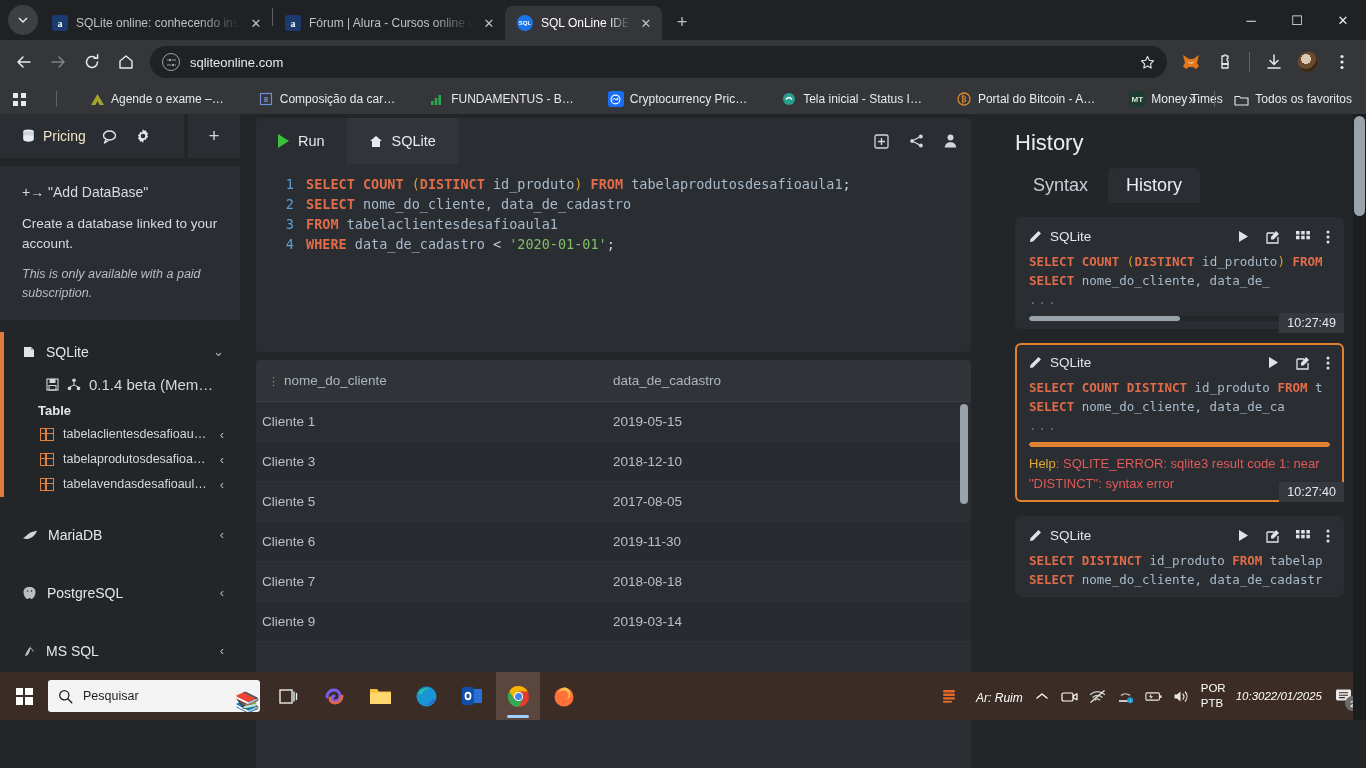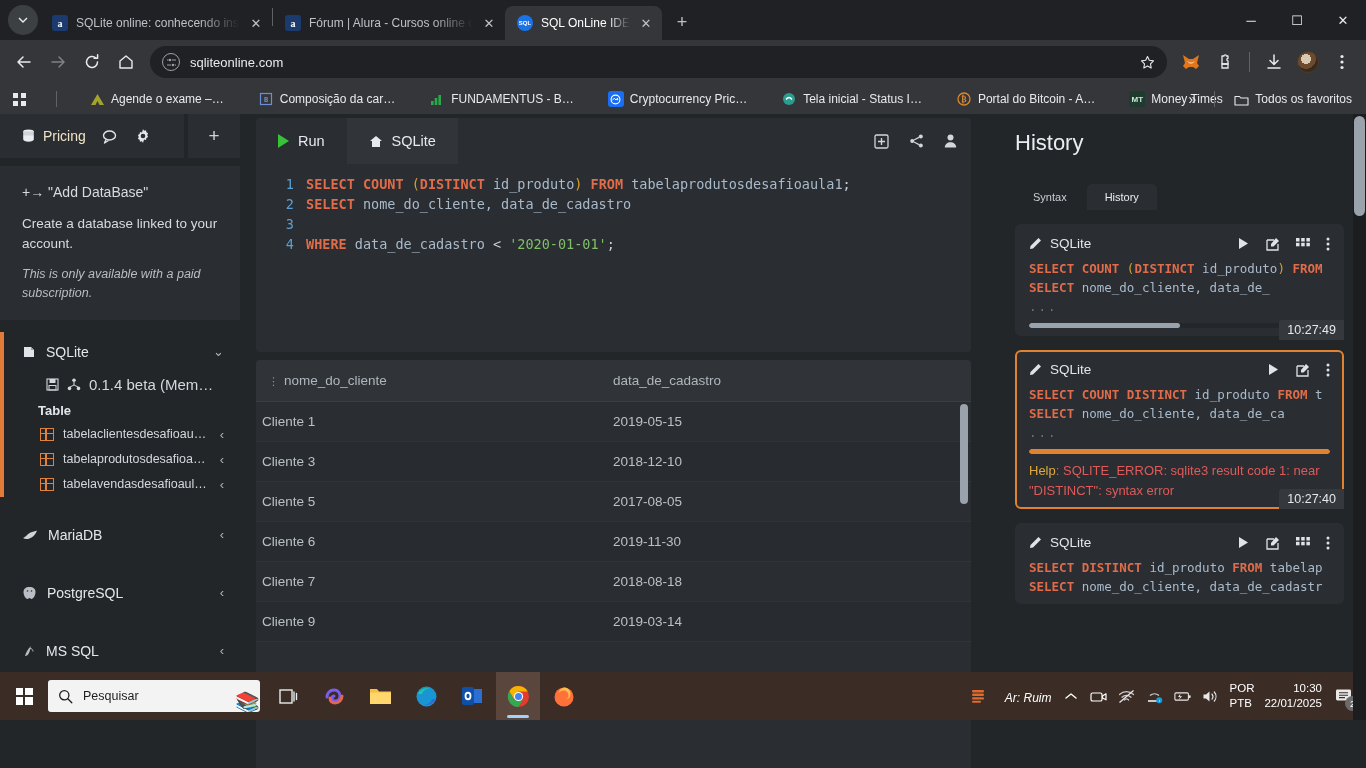--- a/index.html
+++ b/index.html
@@ -144,21 +144,21 @@
   .res-scroll{ position:absolute; right:3px; top:44px; width:8px; height:244px; }
   .res-thumb{ width:8px; height:100px; background:#9aa2ab; border-radius:5px; }
   .res-tools{ position:absolute; right:12px; bottom:12px; display:flex; align-items:center; gap:14px; color:#6e757c; }
   .res-tools .ic{ width:20px; height:20px; }
   .ghost-cursor{ position:absolute; left:42px; bottom:14px; font-size:13px; color:#9aa2ab; }
 
   
   .history{ width:381px; flex:0 0 381px; background:#232629; padding:16px 22px 0 30px; }
   .hist-title{ font-size:22px; color:#e9edf1; margin-bottom:12px; }
   .hist-tabs{ display:flex; gap:2px; }
-  .htab{ padding:7px 18px; font-size:11px; color:#c8ced4; border-radius:5px 5px 0 0;margin-top:16px; }
+  .htab{ padding:7px 18px; font-size:18px; color:#c8ced4; border-radius:5px 5px 0 0; }
   .htab.sel{ background:#2a2d31; color:#e9edf1; }
   .hist-list{ background:#232629; padding-top:14px; }
   .hcard{ background:#2a2d31; border-radius:6px; padding:12px 14px 8px; margin-bottom:14px; position:relative; }
   .hcard.sel{ border:2px solid #e0822f; padding:10px 12px 6px; }
   .hcard-head{ display:flex; align-items:center; margin-bottom:8px; }
   .hcard-db{ flex:1; display:flex; align-items:center; gap:8px; font-size:13.5px; color:#e2e7ec; }
   .hcard-acts{ display:flex; align-items:center; gap:16px; color:#dfe4e9; }
   .hcode{ font-family:"DejaVu Sans Mono","Liberation Mono",monospace; font-size:12.5px; line-height:19px; white-space:nowrap; overflow:hidden; }
   .hdots{ color:#6d757d; letter-spacing:2px; }
   .hbar{ height:5px; background:#24272a; border-radius:3px; margin-top:7px; overflow:hidden; }
@@ -177,21 +177,21 @@
   .search{ width:212px; height:32px; background:#f3f3f3; border-radius:3px; display:flex; align-items:center; gap:10px; padding:0 10px; color:#1d1d1d; font-size:12.5px; position:relative; overflow:hidden; }
   .search .books{ position:absolute; right:0; bottom:0; font-size:20px; line-height:1; }
   .tb-icons{ display:flex; align-items:center; gap:2px; margin-left:6px; }
   .tbi{ width:44px; height:48px; display:flex; align-items:center; justify-content:center; font-size:19px; position:relative; }
   .tbi.running::after{ content:""; position:absolute; left:50%; transform:translateX(-50%); bottom:2px; width:22px; height:3px; background:#9fd3ff; border-radius:2px; }
   .tbi.active{ background:#5a463c; }
   .tray{ margin-left:auto; display:flex; align-items:center; gap:10px; padding-right:8px; font-size:12px; color:#fff; }
   .tray-item{ display:flex; align-items:flex-end; gap:18px;font-style:italic; }
   .tray-ic{ width:18px; height:18px; display:flex; align-items:center; justify-content:center; }
   .tray-lang{ display:flex; flex-direction:column; align-items:flex-start; line-height:15px; font-size:11.5px; }
-  .tray-clock{ display:flex; flex-direction:column; align-items:flex-end; line-height:15px; font-size:11.5px; }
+  .tray-clock{ display:flex; flex-direction:row; align-items:flex-end; line-height:15px; font-size:11.5px;font-style:italic; }
   .tray-notif{ position:relative; width:26px; height:26px; display:flex; align-items:center; justify-content:center; }
   .notif-badge{ position:absolute; right:-2px; bottom:-2px; width:15px; height:15px; border-radius:50%; background:#6b6b6b; color:#fff; font-size:9px; display:flex; align-items:center; justify-content:center; }
   svg{ display:block; }
 </style>
 </head>
 <body>
 
 <div class="browser">
 
   <div class="tabstrip">
@@ -558,20 +558,21 @@
           <div class="cline">
             <span class="lnum">1</span>
             <span><span class="kw">SELECT </span><span class="kw">COUNT </span><span class="paren">(</span><span class="kw">DISTINCT </span><span class="id">id_produto</span><span class="paren">)</span><span class="plain"> </span><span class="kw">FROM </span><span class="id">tabelaprodutosdesafioaula1</span><span class="plain">;</span></span>
           </div>
           <div class="cline">
             <span class="lnum">2</span>
             <span><span class="kw">SELECT </span><span class="id">nome_do_cliente, data_de_cadastro</span></span>
           </div>
           <div class="cline">
             <span class="lnum">3</span>
+            <span><span class="kw">FROM </span><span class="id">tabelaclientesdesafioaula1</span></span>
           </div>
           <div class="cline">
             <span class="lnum">4</span>
             <span><span class="kw">WHERE </span><span class="id">data_de_cadastro </span><span class="op">&lt; </span><span class="str">'2020-01-01'</span><span class="plain">;</span></span>
           </div>
         </div>
       </div>
 
       <div class="results">
         <table class="rtable">

